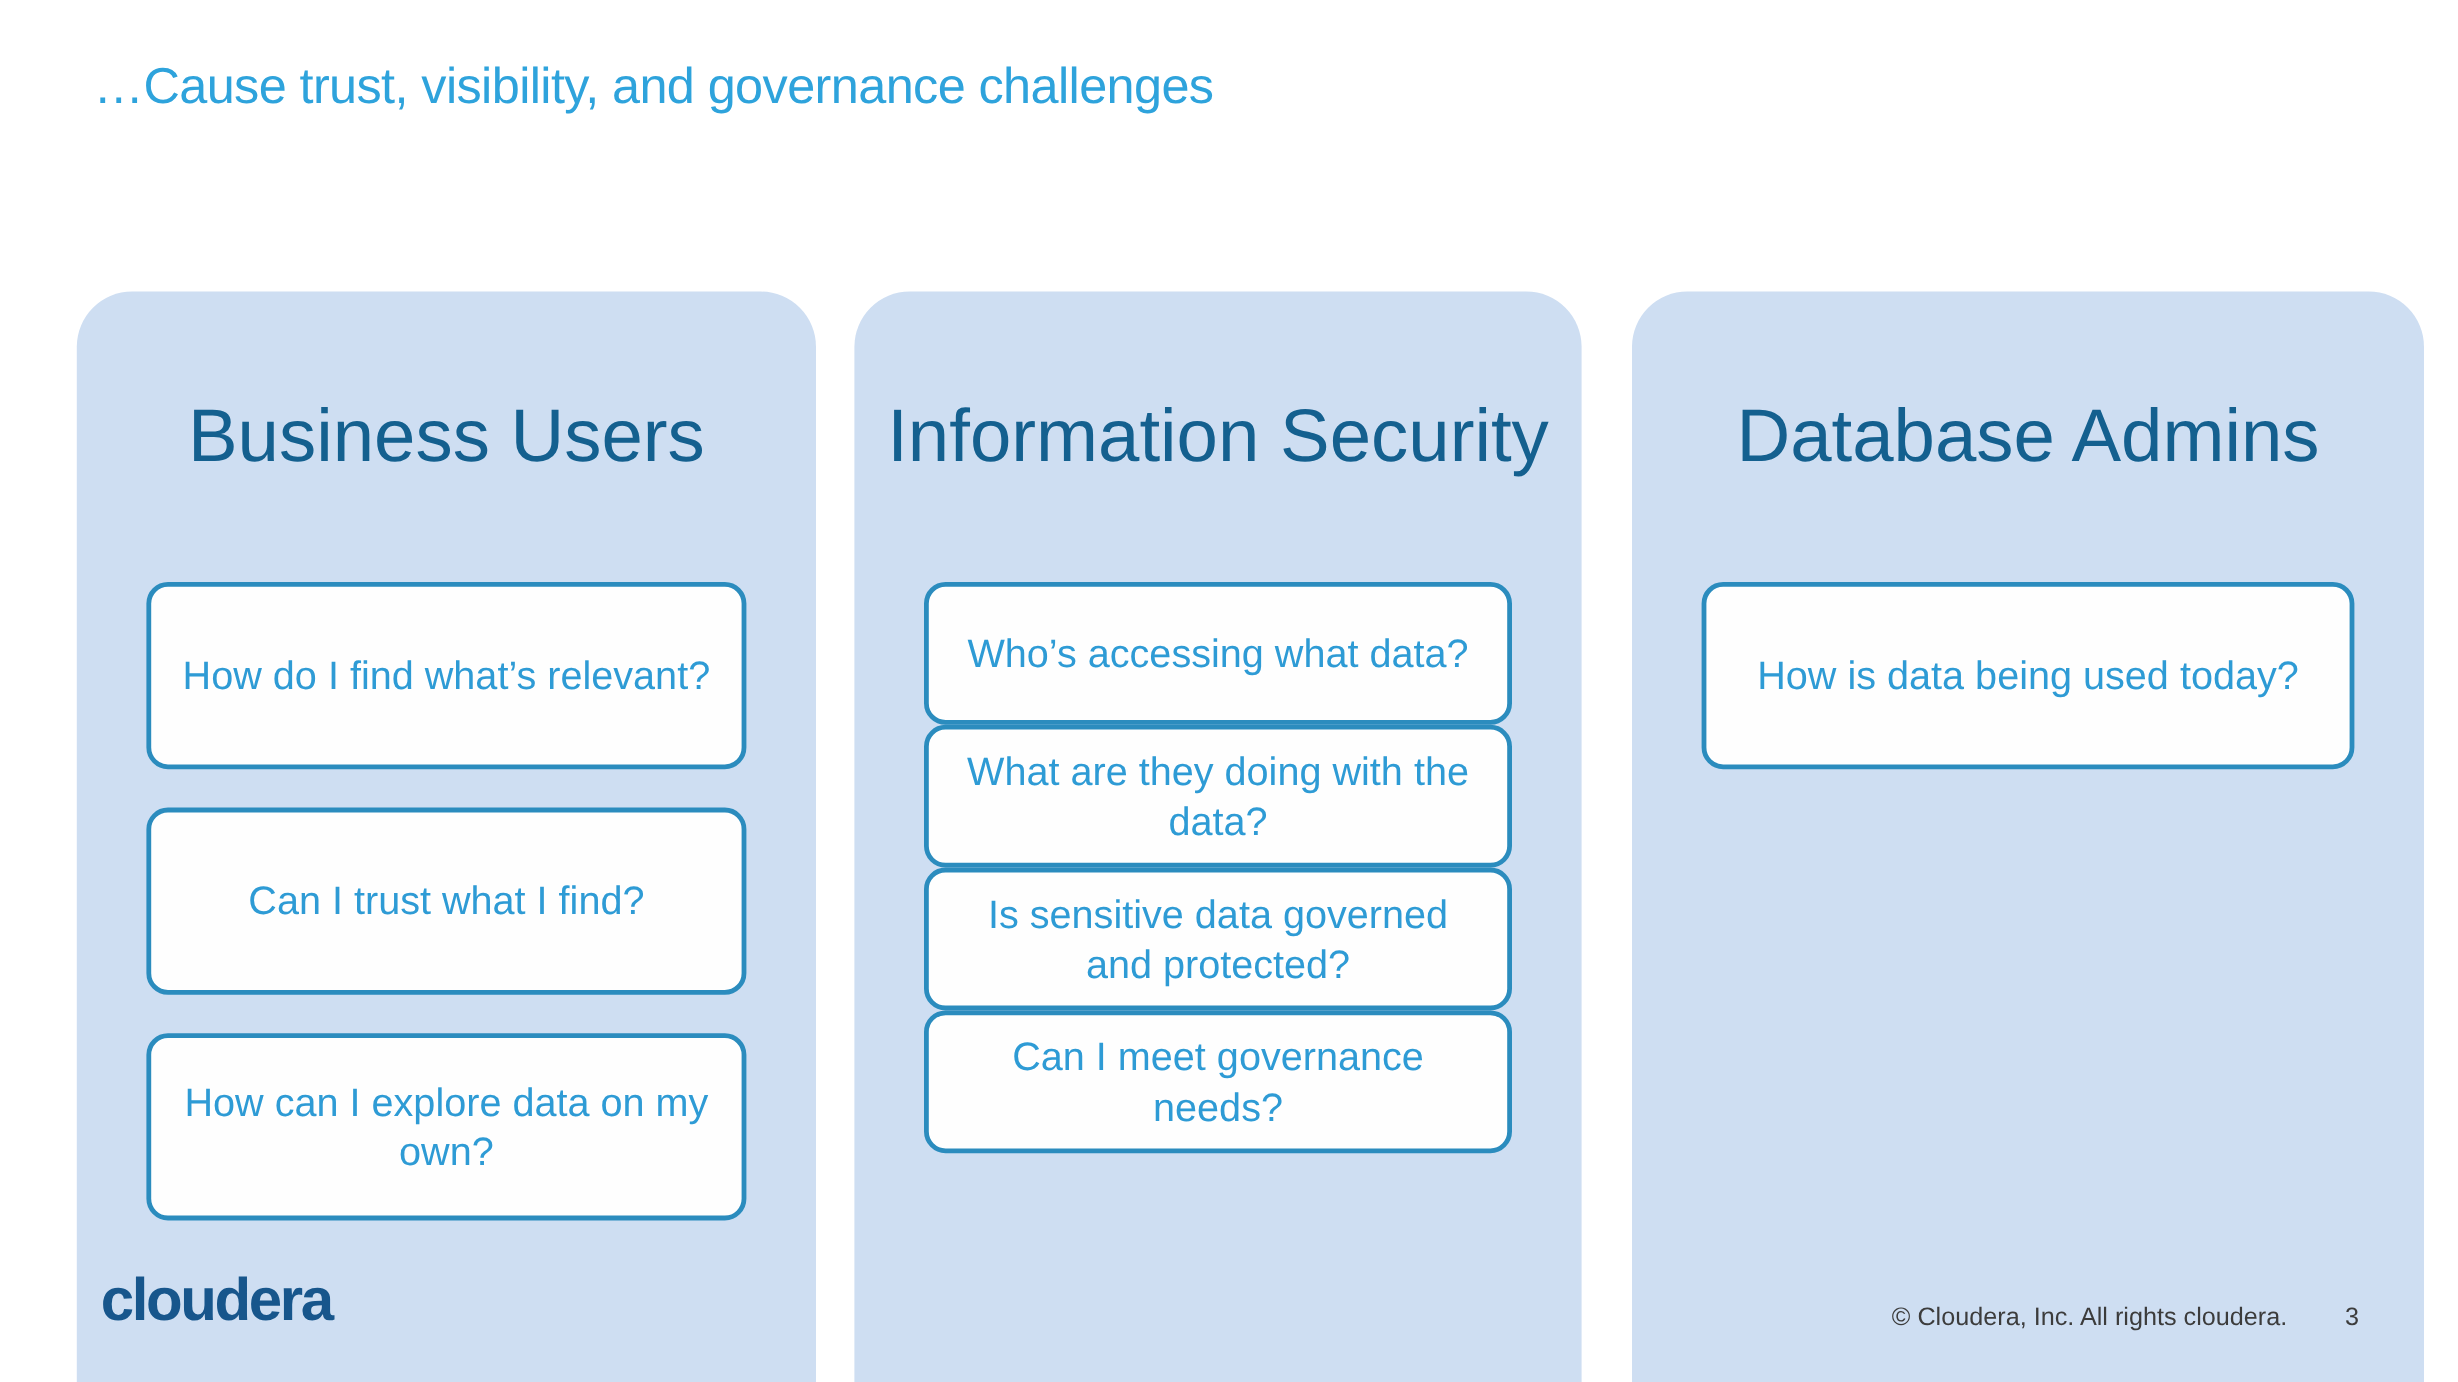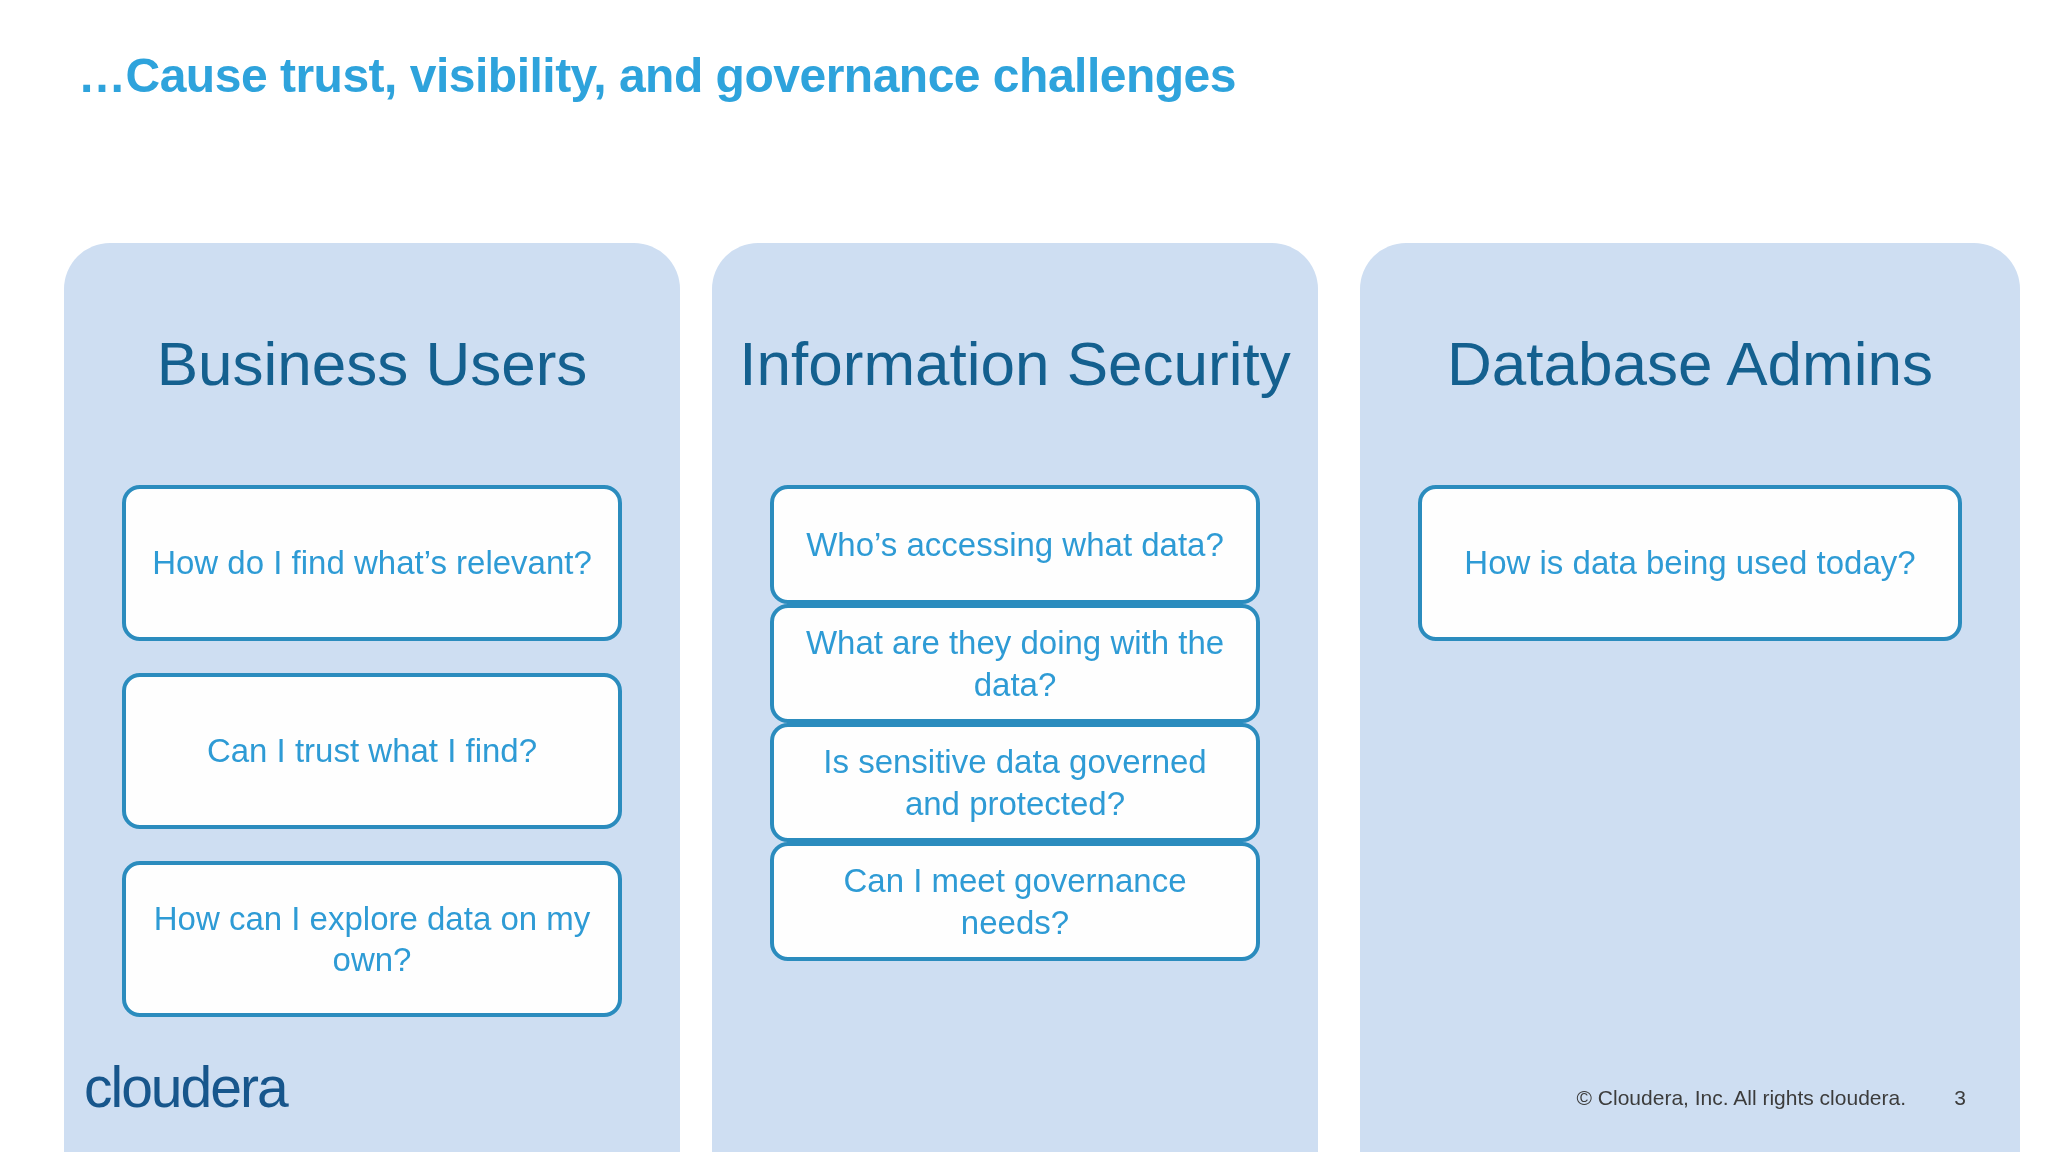--- a/index.html
+++ b/index.html
@@ -13,22 +13,22 @@
     height: 1152px;
     background: #ffffff;
     overflow: hidden;
     font-family: "Liberation Sans", sans-serif;
   }
   .slide-title {
     position: absolute;
     left: 78px;
     top: 48px;
     margin: 0;
-    font-size: 48px;
-    font-weight: 700;
+    font-size: 42px;
+    font-weight: 400;
     letter-spacing: -0.5px;
     color: var(--title-blue, #2ea3dc);
     white-space: nowrap;
   }
   .panel {
     position: absolute;
     top: 243px;
     height: 1008px;
     border-radius: 46px;
     background: var(--panel-bg, #cedef2);
@@ -72,22 +72,22 @@
     color: var(--text-blue, #2e9bd5);
     font-size: 33px;
     line-height: 1.25;
   }
   .panel.p0 .qbox, .panel.p2 .qbox { height: 156px; }
   .panel.p1 .qbox { height: 119px; }
   .logo {
     position: absolute;
     left: 84px;
     top: 1054px;
-    font-size: 57px;
-    font-weight: 400;
+    font-size: 50px;
+    font-weight: 700;
     letter-spacing: -2px;
     color: var(--logo-navy, #17568c);
   }
   .copyright {
     position: absolute;
     top: 1086px;
     right: 142px;
     font-size: 21px;
     color: #3c3c3c;
   }

